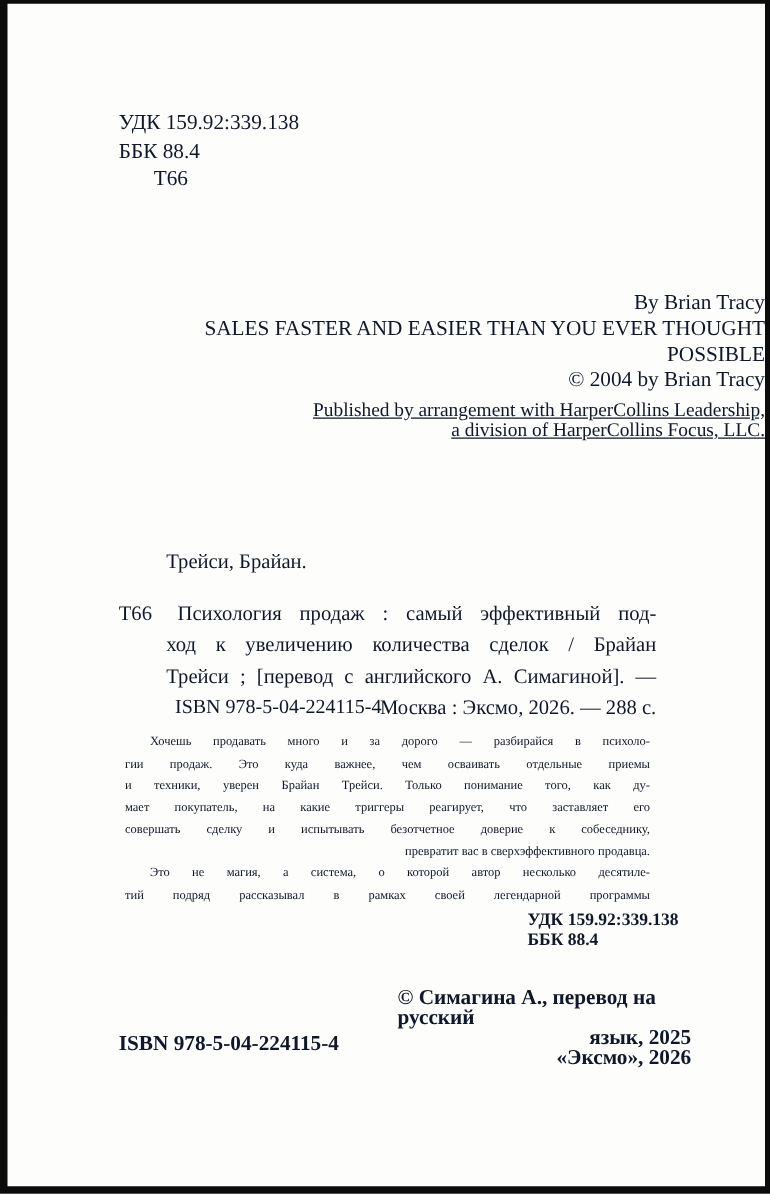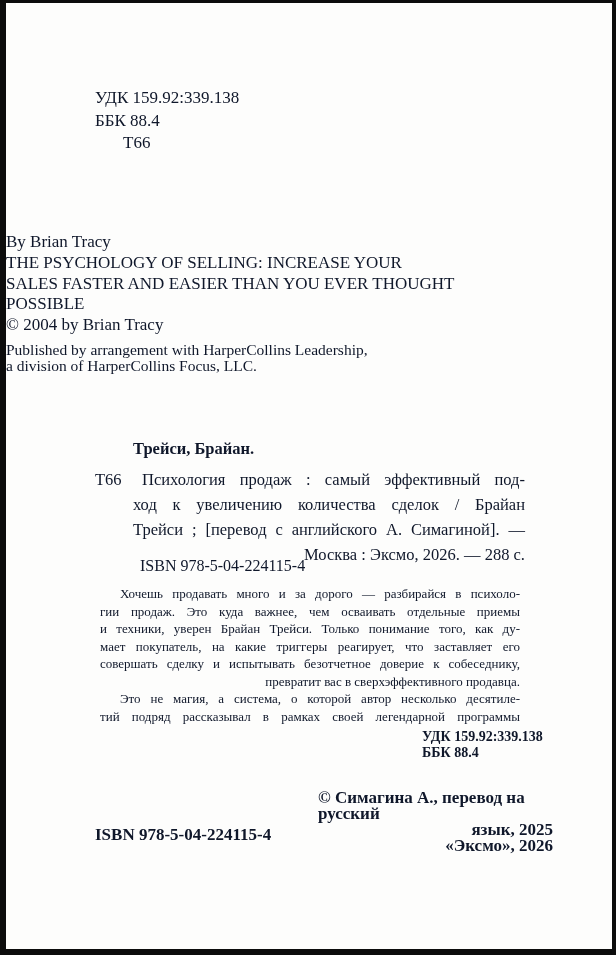--- a/index.html
+++ b/index.html
@@ -15,39 +15,39 @@
     color: #0f172a;
     overflow: hidden;
   }
   .abs { position: absolute; }
 
   
   .udk-top { left: 89px; top: 84px; font-size: 17px; line-height: 22.5px; }
   .udk-top .code-indent { padding-left: 28px; }
 
   
-  .title-block { left: 0; top: 229px; width: 606px; text-align: left; }
+  .title-block { left: 0; top: 229px; width: 606px; text-align: right; }
   .title-block .t-line { font-size: 17px; line-height: 20.8px; }
-  .title-block .pub-line { font-size: 15.5px; line-height: 16px; }
+  .title-block .pub-line { font-size: 15.5px; line-height: 16px; text-decoration: underline; }
   .title-block .pub-gap { margin-top: 6px; }
 
   
   .catalog { left: 89px; top: 435px; width: 430px; font-size: 16.5px; }
-  .catalog .author { margin-left: 38px; font-weight: bold; line-height: 22px; margin-bottom: 7px; }
+  .catalog .author { margin-left: 38px; font-weight: normal; line-height: 22px; margin-bottom: 18px; }
   .catalog .card-body { position: relative; padding-left: 38px; line-height: 25px; }
   .catalog .card-code { position: absolute; left: 0; top: 0; }
   .jl  { text-align: justify; text-align-last: justify; }
   .jl-last { text-align: right; }
   .first-ind-9  { padding-left: 9px; }
   .first-ind-20 { padding-left: 20px; }
 
   .isbn-mid { left: 134px; top: 554px; font-size: 16px; }
 
   
-  .annotation { left: 94px; top: 582px; width: 420px; font-size: 13px; line-height: 17.5px; }
+  .annotation { left: 94px; top: 582px; width: 420px; font-size: 10px; line-height: 17.5px; }
 
   
   .udk-bottom { left: 416px; top: 726px; font-size: 14px; line-height: 15.5px; font-weight: bold; }
 
   
   .copyright { left: 312px; top: 787px; width: 235px; font-size: 17px; line-height: 16px; font-weight: bold; }
   .copyright .hang { padding-left: 15px; text-align: right; }
 
   .isbn-bottom { left: 89px; top: 822px; font-size: 17px; font-weight: bold; }
 </style>
@@ -57,21 +57,20 @@
 <div class="page">
 
   <div class="abs udk-top">
     <div>УДК 159.92:339.138</div>
     <div>ББК 88.4</div>
     <div class="code-indent">Т66</div>
   </div>
 
   <div class="abs title-block">
     <div class="t-line">By Brian Tracy</div>
-    <div class="t-line">THE PSYCHOLOGY OF SELLING: INCREASE YOUR</div>
     <div class="t-line">SALES FASTER AND EASIER THAN YOU EVER THOUGHT</div>
     <div class="t-line">POSSIBLE</div>
     <div class="t-line">© 2004 by Brian Tracy</div>
     <div class="pub-line pub-gap">Published by arrangement with HarperCollins Leadership,</div>
     <div class="pub-line">a division of HarperCollins Focus, LLC.</div>
   </div>
 
   <div class="abs catalog">
     <div class="author">Трейси, Брайан.</div>
     <div class="card-body">

